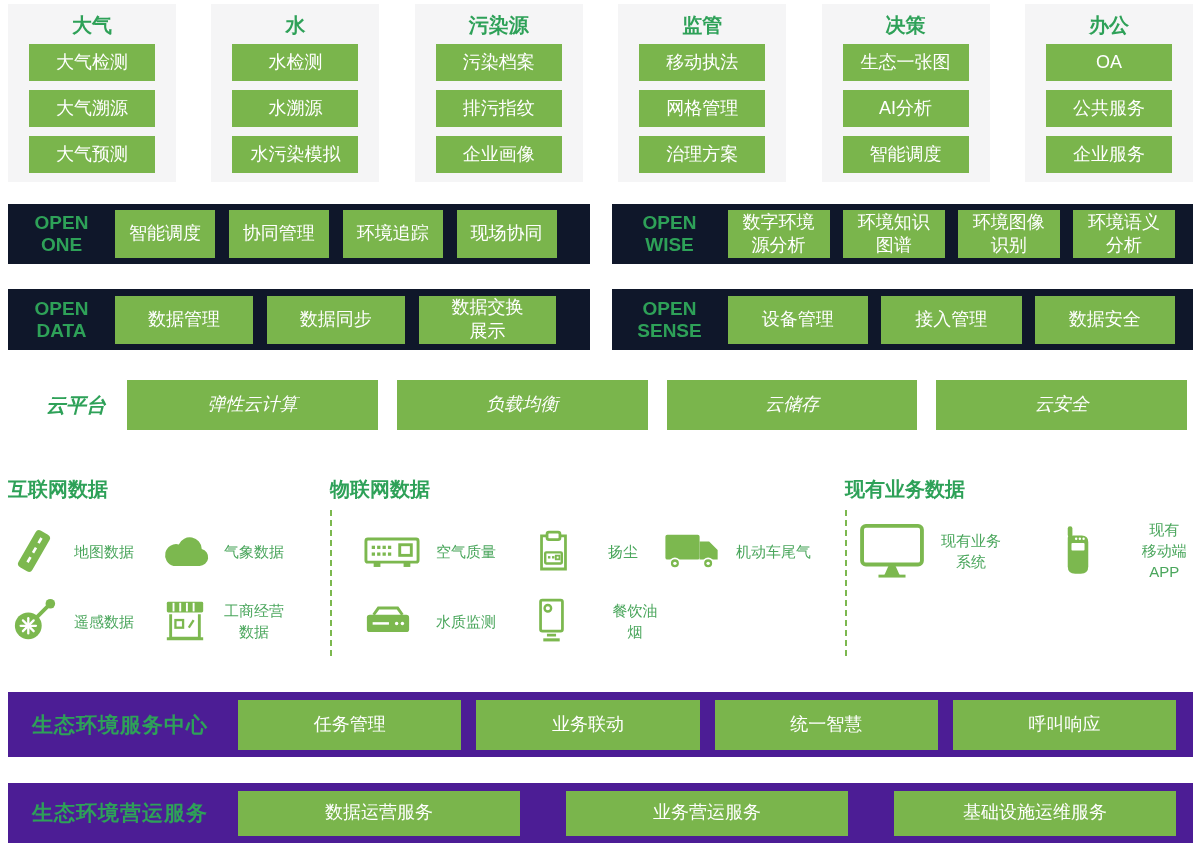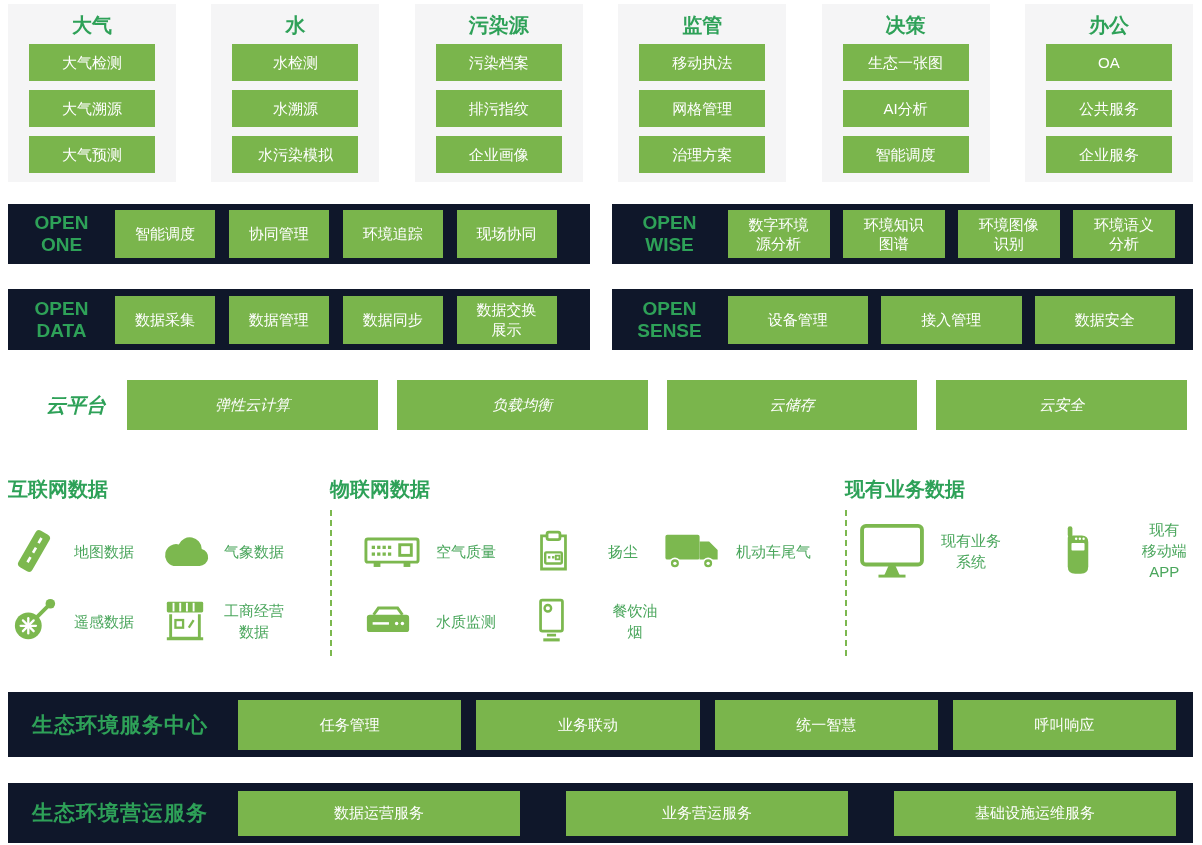--- a/index.html
+++ b/index.html
@@ -1,20 +1,20 @@
 <!DOCTYPE html>
 <html><head>
 <meta charset="utf-8">
 <style>
   html,body{margin:0;padding:0;background:#fff;}
   .page{position:relative;width:1202px;height:845px;background:#fff;overflow:hidden;
         font-family:"Liberation Sans",sans-serif;}
   
   .box{display:flex;align-items:center;justify-content:center;background:#7ab54c;color:#fff;
-       font-size:15px;text-align:center;white-space:pre-line;line-height:1.3;box-sizing:border-box;}
+       font-size:18px;text-align:center;white-space:pre-line;line-height:1.3;box-sizing:border-box;}
   
   .apps-row{position:absolute;top:4px;left:8px;width:1185px;display:flex;justify-content:space-between;}
   .app-col{width:168px;height:178px;background:#f5f5f6;box-sizing:border-box;padding-top:6px;
            display:flex;flex-direction:column;align-items:center;}
   .app-title{height:30px;line-height:30px;font-size:20px;font-weight:bold;color:#2ea158;margin-bottom:4px;}
   .app-box{width:126px;height:37px;margin-bottom:9px;flex:none;}
   
   .platform-row{position:absolute;left:8px;width:1185px;display:flex;gap:22px;}
   [data-name="platform-row-1"]{top:204px;height:60px;}
   [data-name="platform-row-2"]{top:289px;height:61px;}
@@ -43,21 +43,21 @@
   .g1 .src-grid{margin:20px 0 0 4px;grid-template-columns:150px 1fr;row-gap:14px;}
   .g2 .src-grid{margin:20px 0 0 34px;grid-template-columns:172px 128px 1fr;row-gap:14px;}
   .g3 .src-grid{margin:16px 0 0 14px;grid-template-columns:205px 1fr;}
   .src-item{display:flex;align-items:center;gap:12px;min-height:56px;}
   .src-item .icon{display:inline-flex;align-items:center;justify-content:flex-start;}
   .g1 .icon{width:50px;} .g2 .icon{width:60px;} .g3 .icon{width:70px;}
   .src-label{font-size:15px;color:#4aa65c;white-space:pre-line;text-align:center;line-height:1.4;}
   .divider{position:absolute;top:60px;height:146px;border-left:2px dashed #7cb84f;}
   .d1{left:330px;} .d2{left:845px;}
   
-  .band{position:absolute;left:8px;width:1185px;background:#0f172a;display:flex;align-items:center;box-sizing:border-box;}
+  .band{position:absolute;left:8px;width:1185px;background:#4c1d95;display:flex;align-items:center;box-sizing:border-box;}
   [data-name="service-band"]{top:692px;height:65px;}
   [data-name="operation-band"]{top:783px;height:60px;}
   .band-label{width:230px;box-sizing:border-box;padding-left:24px;font-size:21px;font-weight:bold;
               color:#2ea158;letter-spacing:1px;}
   .band-items{flex:1;display:flex;padding-right:17px;}
   [data-name="service-band"] .band-items{gap:15px;}
   [data-name="operation-band"] .band-items{gap:46px;}
   .band-box-1{flex:1;height:50px;}
   .band-box-2{flex:1;height:45px;}
 </style>
@@ -129,21 +129,20 @@
           <div class="box p-box" data-name="platform-box">环境语义
 分析</div>
         </div>
       </div>
     </div>
   <div class="platform-row" data-name="platform-row-2">
       <div class="panel panel-left" data-name="platform-panel-left">
         <div class="panel-label" data-name="platform-label">OPEN
 DATA</div>
         <div class="panel-items" data-name="platform-items">
-          <div class="box p-box" data-name="platform-box">数据采集</div>
           <div class="box p-box" data-name="platform-box">数据管理</div>
           <div class="box p-box" data-name="platform-box">数据同步</div>
           <div class="box p-box" data-name="platform-box">数据交换
 展示</div>
         </div>
       </div>
       <div class="panel panel-right" data-name="platform-panel-right">
         <div class="panel-label" data-name="platform-label">OPEN
 SENSE</div>
         <div class="panel-items" data-name="platform-items">

